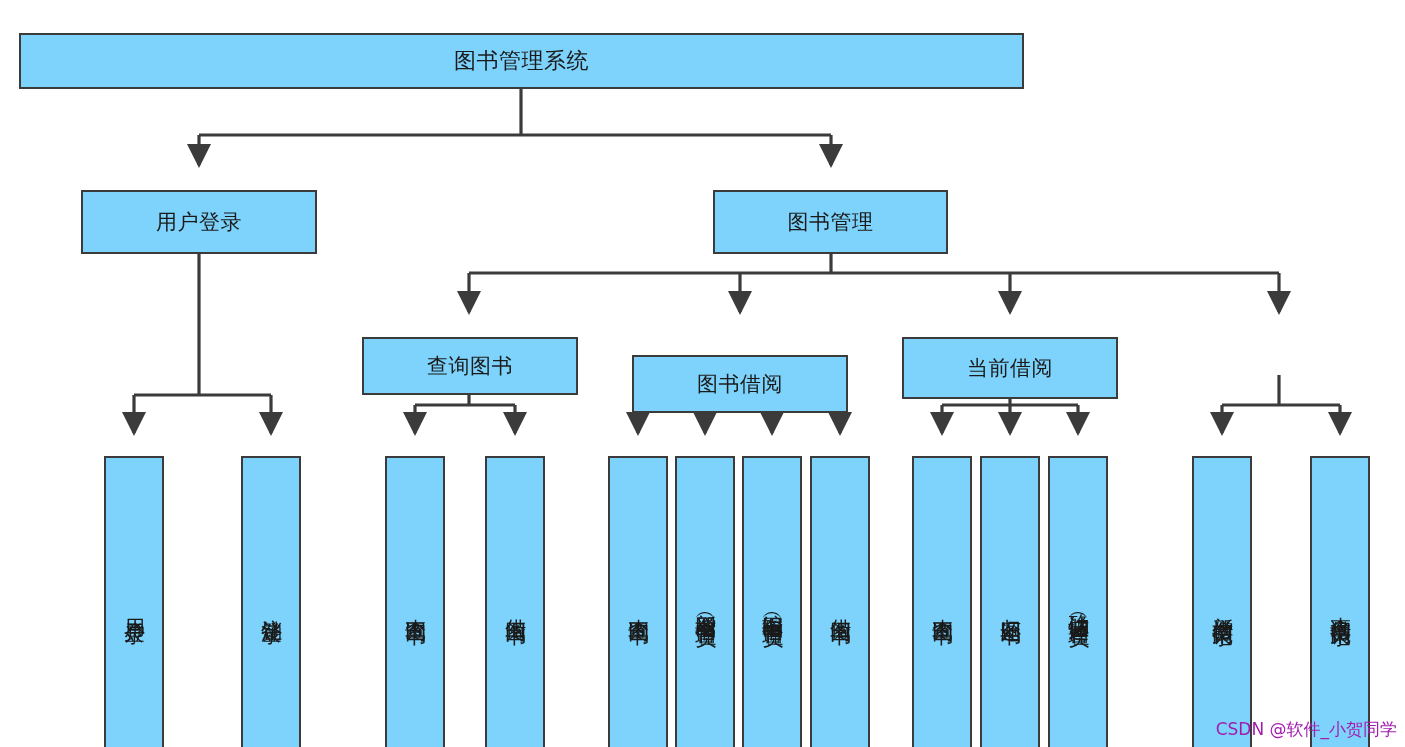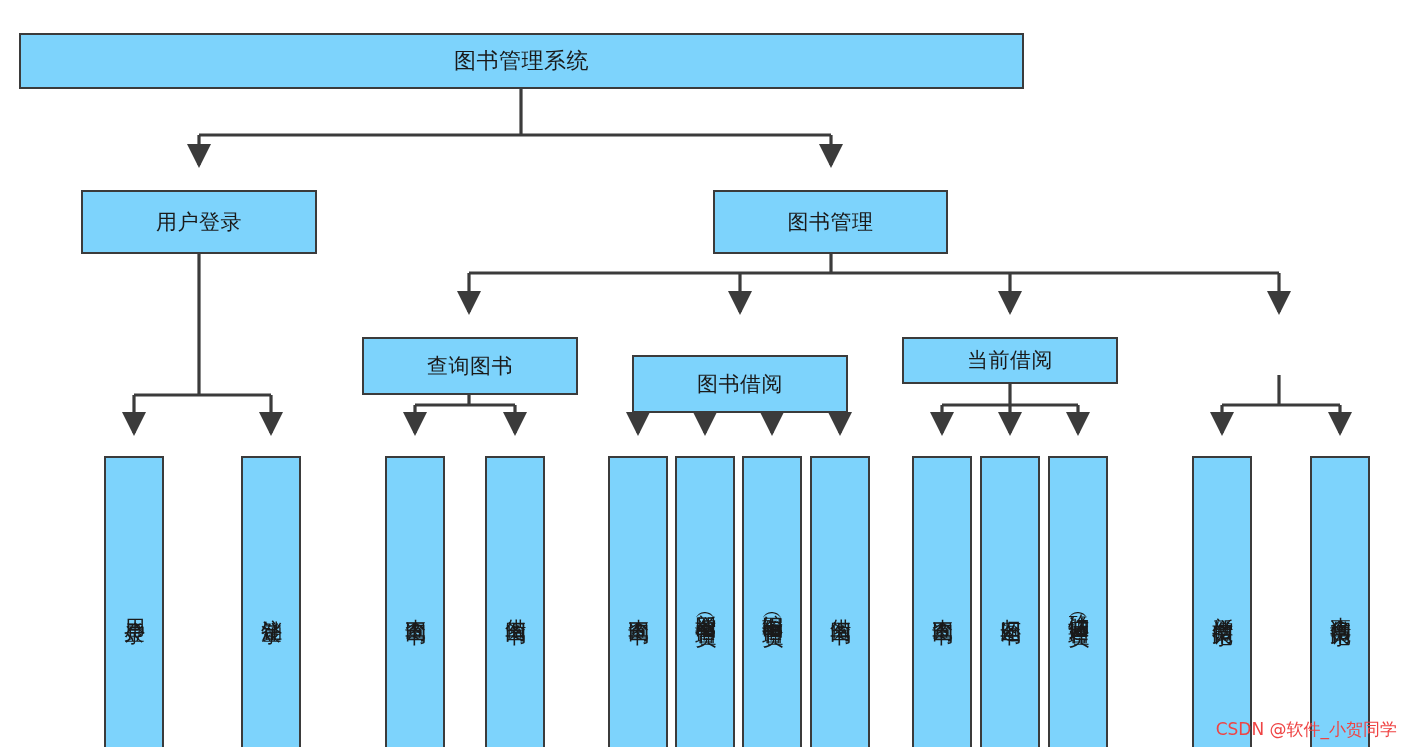--- a/index.html
+++ b/index.html
@@ -62,21 +62,21 @@
     font-size: 21px;
     line-height: 1.02;
     letter-spacing: 2px;
     max-height: 100%;
   }
   .watermark {
     position: absolute;
     right: 8px;
     bottom: 6px;
     font-size: 17px;
-    color: #ef4444;
+    color: #a21caf;
     white-space: nowrap;
     z-index: 5;
   }
 </style>
 </head>
 <body>
 
 <div id="canvas">
 
   <svg id="edges" viewBox="0 0 1405 747" width="1405" height="747" xmlns="http://www.w3.org/2000/svg">
@@ -139,21 +139,21 @@
   <div class="node horiz" style="left:713px; top:170px; width:235px; height:64px;">
     <span class="label">图书管理</span>
   </div>
 
   <div class="node horiz" style="left:362px; top:317px; width:216px; height:58px;">
     <span class="label">查询图书</span>
   </div>
   <div class="node horiz" style="left:632px; top:335px; width:216px; height:58px;">
     <span class="label">图书借阅</span>
   </div>
-  <div class="node horiz" style="left:902px; top:317px; width:216px; height:47px;">
+  <div class="node horiz" style="left:902px; top:317px; width:216px; height:62px;">
     <span class="label">当前借阅</span>
   </div>
 
   <div class="node vert" style="left:104px; top:436px; width:60px; height:300px;">
     <span class="label">用户登录</span>
   </div>
   <div class="node vert" style="left:241px; top:436px; width:60px; height:300px;">
     <span class="label">注销登录</span>
   </div>
 

